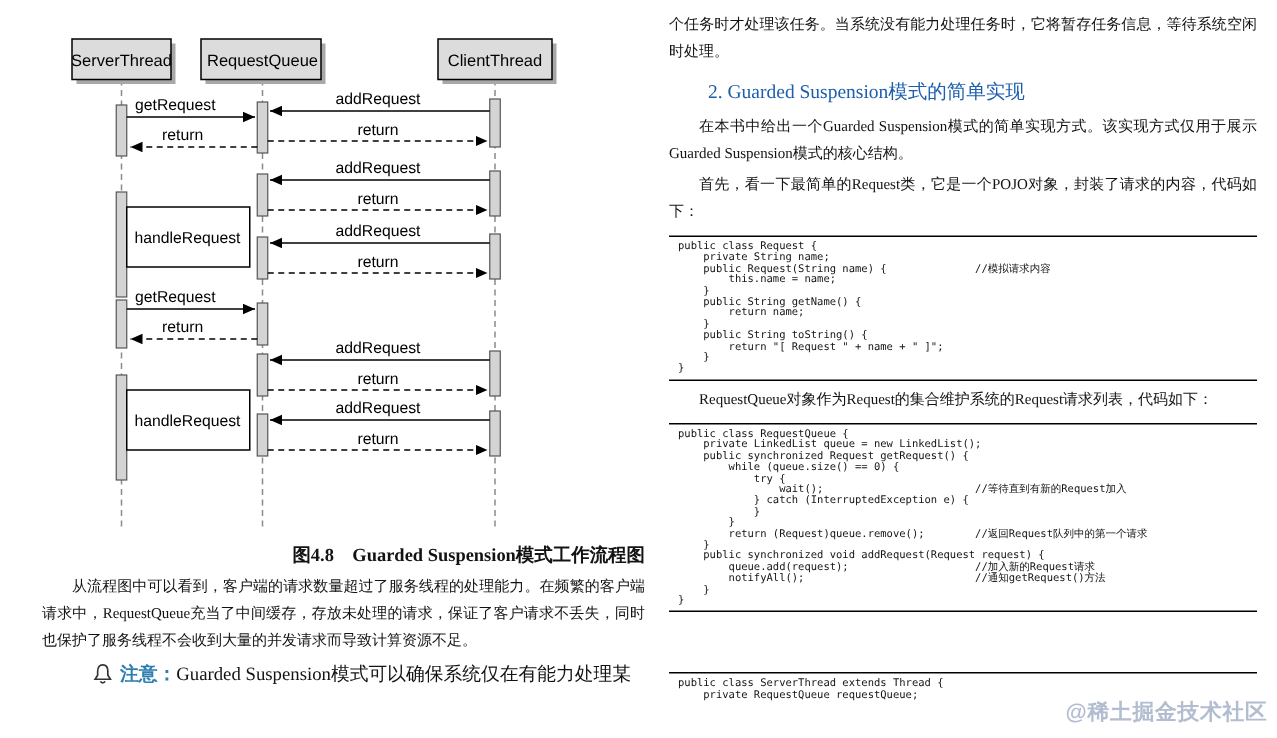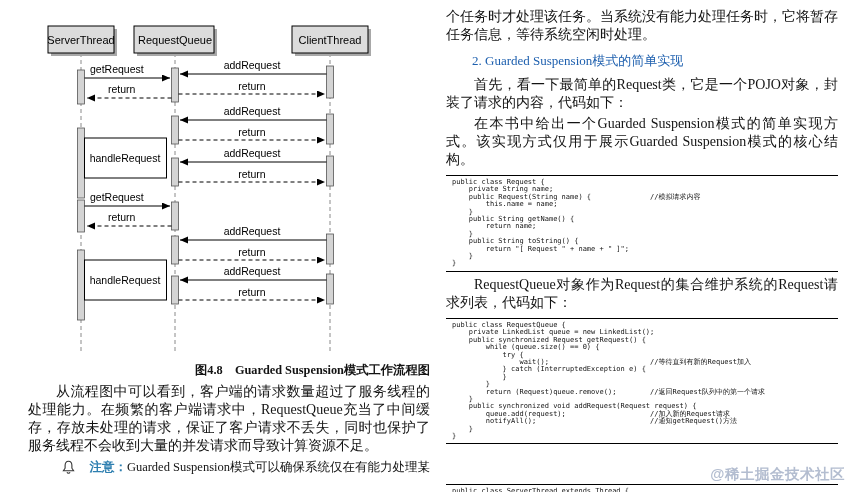--- a/index.html
+++ b/index.html
@@ -2,37 +2,37 @@
 <html><head>
 <meta charset="utf-8">
 <style>
   * { margin:0; padding:0; box-sizing:border-box; }
   html,body { width:851px; height:492px; }
   body { background:#ffffff; color:#131313; font-family:"Liberation Serif", serif; overflow:hidden; position:relative; }
 
   .col-left  { position:absolute; left:28px;  top:4px; width:402px; }
   .col-right { position:absolute; left:446px; top:8px; width:392px; }
 
-  .body-text { font-size:14px; line-height:18px; text-align:justify; margin:0 0 3px 0; }
+  .body-text { font-size:10px; line-height:18px; text-align:justify; margin:0 0 3px 0; }
   .indent { text-indent:2em; }
 
   .caption { text-align:right; font-size:12.3px; font-weight:bold; margin:2px 0 4px 0; }
 
   .subheading { color:#1d5fae; font-size:13px; font-weight:normal; line-height:18px; margin:8px 0 6px 0; text-indent:2em; }
 
   .code {
     font-family:"DejaVu Sans Mono", monospace;
     font-size:7px; line-height:7.4px;
     border-top:1px solid #000; border-bottom:1px solid #000;
     padding:3px 2px 3px 6px; margin:6px 0 4px 0;
     white-space:pre; overflow:hidden;
   }
   .code-cut { border-bottom:none;margin-top:40px; }
 
-  .note { display:flex; align-items:flex-start; margin:4px 0 0 34px; font-size:12.5px; line-height:17px;justify-content:space-between; }
+  .note { display:flex; align-items:flex-start; margin:4px 0 0 34px; font-size:12.5px; line-height:17px; }
   .note-icon { flex:0 0 auto; margin:1px 5px 0 0; }
   .note-label { color:#2e7fb0; font-weight:bold; white-space:nowrap; }
 
   .seq-diagram { display:block; }
   .svg-label { font:10.5px "Liberation Sans", sans-serif; fill:#000; }
   .participant-label { font:11px "Liberation Sans", sans-serif; fill:#000; }
 
   .watermark {
     position:absolute; right:6px; bottom:8px;
     font-family:"Liberation Sans", sans-serif; font-size:14.5px; font-weight:bold;
@@ -158,23 +158,23 @@
       </span>
     </div>
   </div>
 
   <div class="col-right">
 
     <p class="body-text">个任务时才处理该任务。当系统没有能力处理任务时，它将暂存任务信息，等待系统空闲时处理。</p>
 
     <h3 class="subheading">2. Guarded Suspension模式的简单实现</h3>
 
+    <p class="body-text indent">在本书中给出一个Guarded Suspension模式的简单实现方式。该实现方式仅用于展示Guarded Suspension模式的核心结构。</p>
+
     <p class="body-text indent">首先，看一下最简单的Request类，它是一个POJO对象，封装了请求的内容，代码如下：</p>
-
-    <p class="body-text indent">在本书中给出一个Guarded Suspension模式的简单实现方式。该实现方式仅用于展示Guarded Suspension模式的核心结构。</p>
 
     <pre class="code">public class Request {
     private String name;
     public Request(String name) {              //模拟请求内容
         this.name = name;
     }
     public String getName() {
         return name;
     }
     public String toString() {

